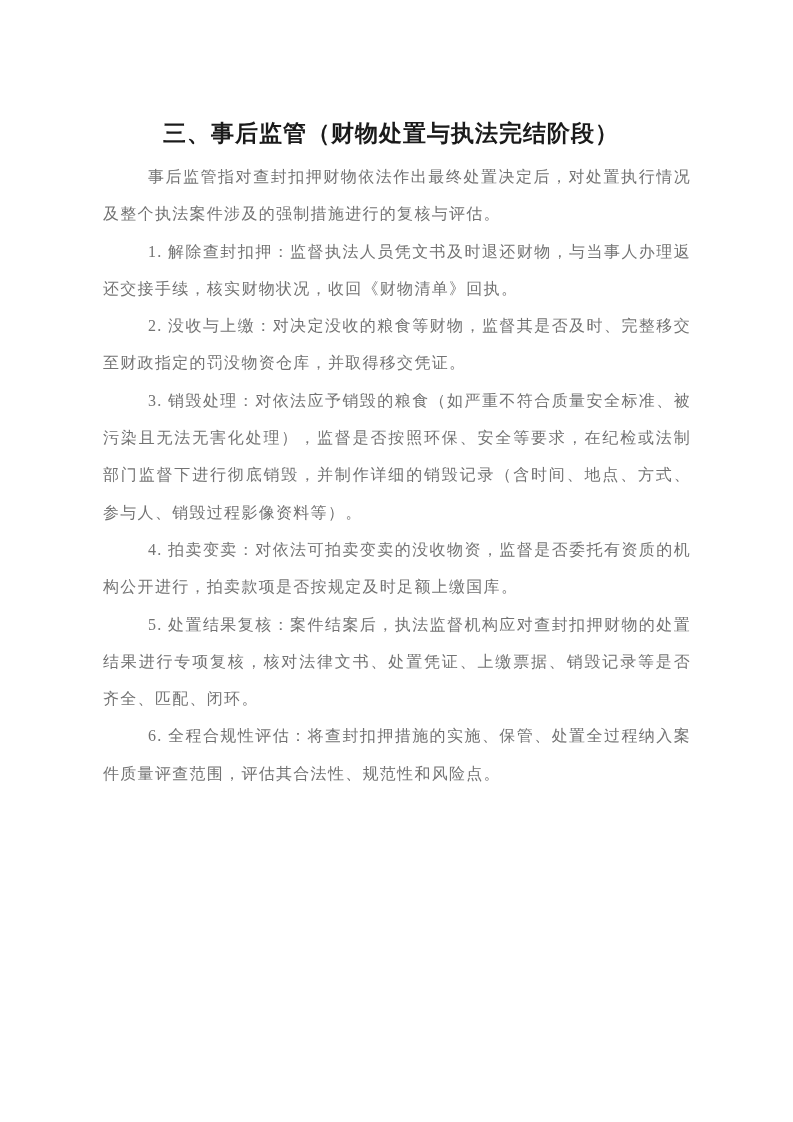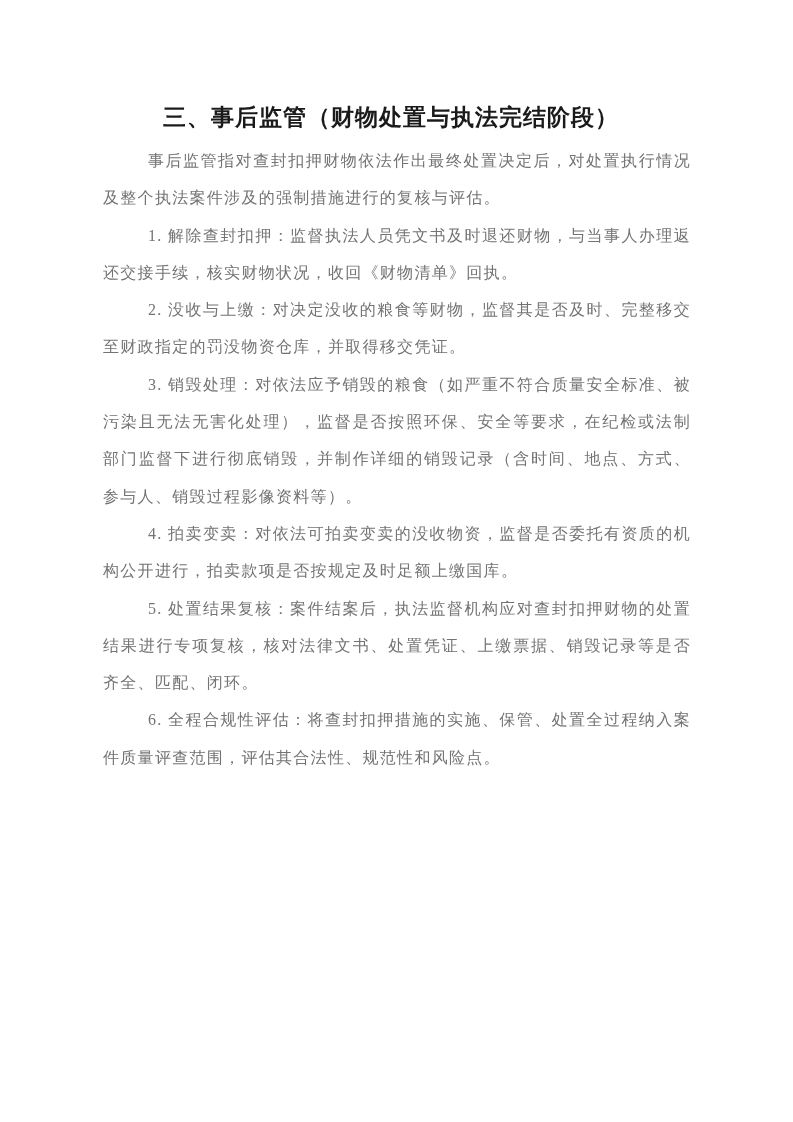--- a/index.html
+++ b/index.html
@@ -11,21 +11,21 @@
     position: relative;
     width: 793px;
     height: 1122px;
     background: #ffffff;
     overflow: hidden;
     box-sizing: border-box;
   }
   .content {
     position: absolute;
     left: 103px;
-    top: 96px;
+    top: 112px;
     width: 588px;
   }
   .heading {
     margin: 0 0 4px 0;
     padding: 0;
     font-family: "Liberation Sans", "DejaVu Sans", sans-serif;
     font-weight: bold;
     font-size: 23px;
     line-height: 42px;
     letter-spacing: 1px;

